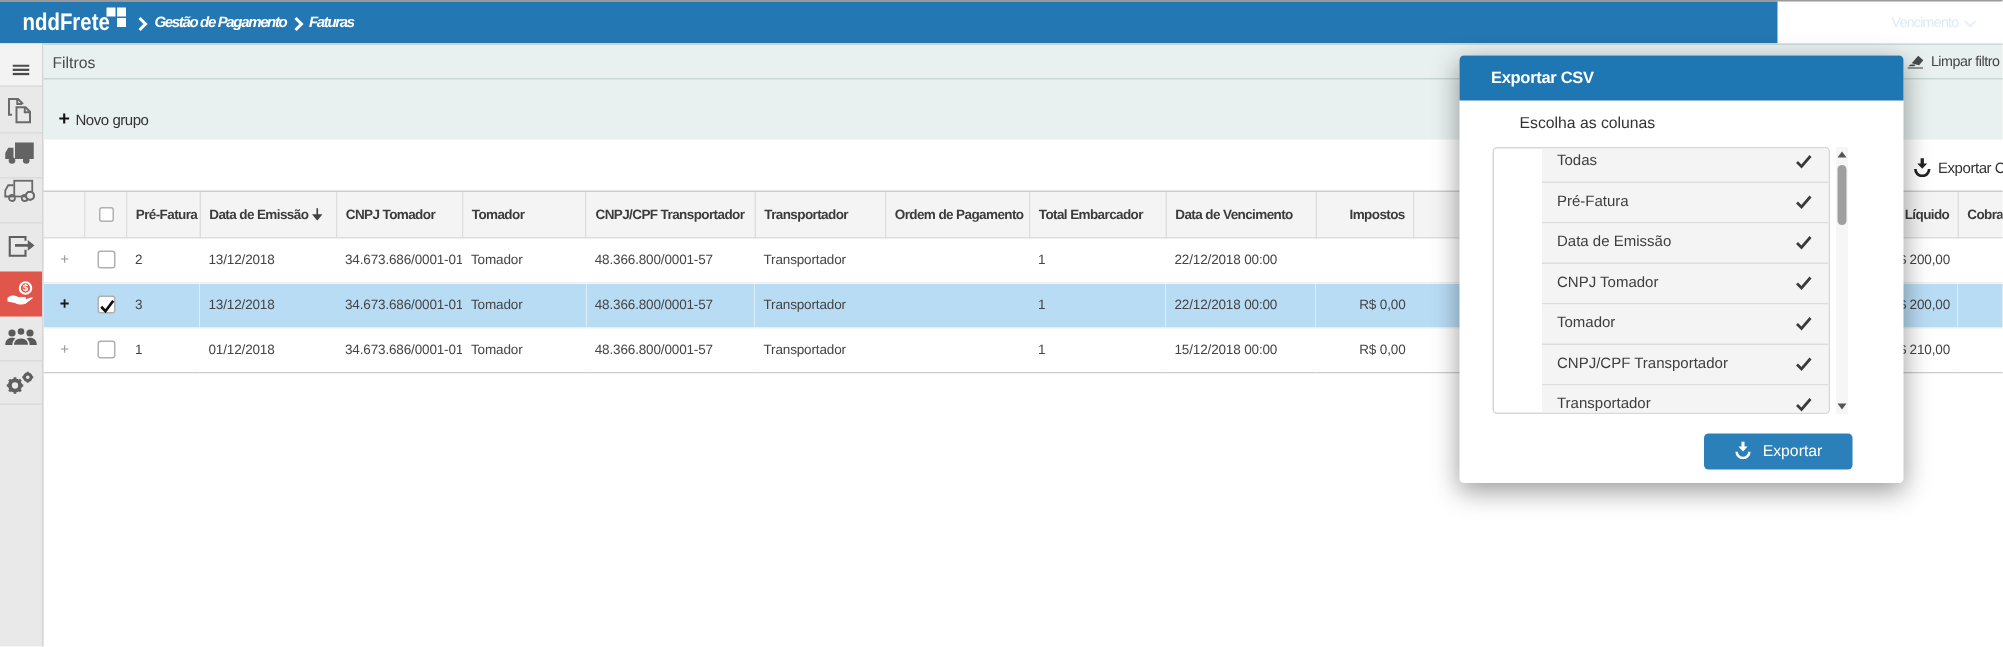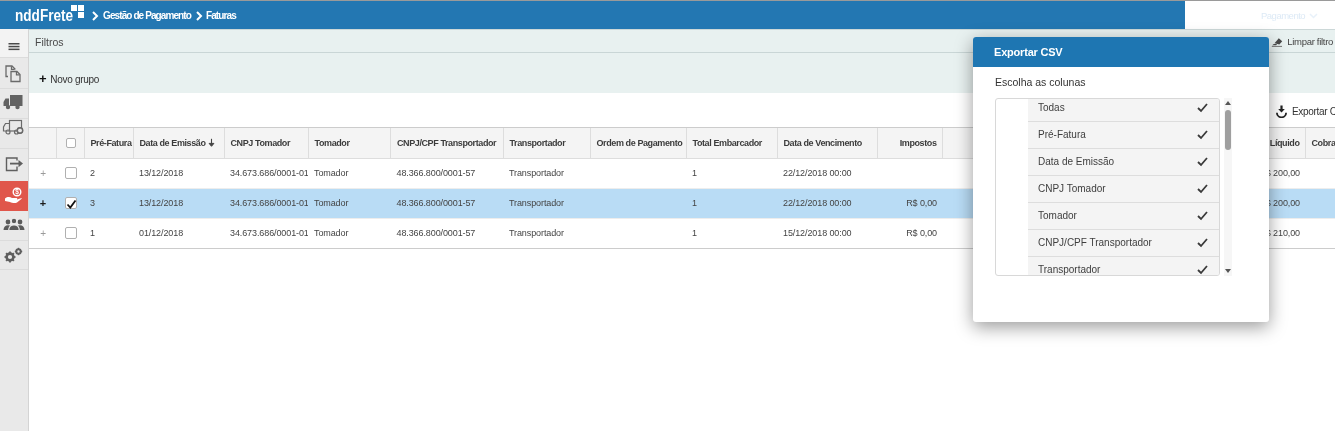--- a/index.html
+++ b/index.html
@@ -4,21 +4,21 @@
 <style>
 * { margin:0; padding:0; box-sizing:border-box; }
 html,body { width:1335px; height:431px; overflow:hidden; background:#fff;
   font-family:"Liberation Sans", sans-serif; }
 .abs { position:absolute; }
 
 #topstrip { left:0; top:0; width:1335px; height:1px; background:#9a9a9a; }
 #topbar { left:0; top:1px; width:1185px; height:28px; background:#2377b2; color:#fff; }
 #logo { left:15px; top:4px; font-size:16px; line-height:22px; font-weight:bold; color:#fff; letter-spacing:0; transform:scaleX(0.85); transform-origin:0 50%; }
 .lsq { position:absolute; background:#fff; }
-.crumb { font-weight:bold; font-size:10px; letter-spacing:-0.9px; color:#fff; top:9px; }
+.crumb { font-weight:bold; font-size:10px; letter-spacing:-0.9px; color:#fff; top:9px;font-style:italic; }
 .vdiv { top:1px; width:1px; height:28px; background:rgba(255,255,255,0.35); }
 
 #sidebar { left:0; top:29px; width:29px; height:402px; background:#e9e9e9; border-right:1px solid #d4d4d4; }
 .sline { position:absolute; left:0; width:28px; height:1px; background:#dcdcdc; }
 .sic { position:absolute; left:0; width:28px; text-align:center; }
 #redtile { position:absolute; left:0; top:151.5px; width:28px; height:30px; background:#e0564b; }
 
 #fpanel { left:29px; top:29px; width:1306px; height:64px; background:#e8f1f0; border-top:1px solid #ccd8d8; }
 #fhead { position:absolute; left:0; top:0; width:1306px; height:23px; border-bottom:1px solid #c9d6d6; }
 #ftitle { position:absolute; left:6px; top:6px; font-size:10.5px; color:#4a4a4a; }
@@ -42,21 +42,21 @@
 .cb { display:inline-block; width:12px; height:12px; background:#fff; border:1px solid #b0b0b0;
   border-radius:2px; vertical-align:middle; position:relative; }
 .plus { color:#9a9a9a; font-size:10px; }
 .plusb { color:#1a1a1a; font-size:11px; font-weight:bold; }
 
 #modal { left:973px; top:37px; width:296px; height:285px; background:#fff; border-radius:3px;
   box-shadow:0 5px 18px rgba(0,0,0,0.4); z-index:10; }
 #mhead { position:absolute; left:0; top:0; width:296px; height:30px; background:#1e76b2;
   border-radius:3px 3px 0 0; color:#fff; font-size:11px; font-weight:bold; line-height:30px;
   padding-left:21px; letter-spacing:-0.2px; }
-#mesc { position:absolute; left:22px; top:39px; font-size:10.5px; color:#333; }
+#mesc { position:absolute; left:40px; top:39px; font-size:10.5px; color:#333; }
 #mlist { position:absolute; left:22px; top:61px; width:225px; height:178px;
   border:1px solid #d8d8d8; border-radius:3px; overflow:hidden; background:#fff;padding-left:32px; }
 .mrow { height:27px; background:#f4f4f4; border-bottom:1px solid #ddd; font-size:10px;
   color:#3e3e3e; line-height:26px; padding-left:10px; position:relative; }
 .mrow svg { position:absolute; right:11px; top:8px; }
 #mscroll { position:absolute; left:251px; top:61px; width:8px; height:178px; background:#f6f6f6; }
 #mthumb { position:absolute; left:1px; top:12px; width:6px; height:40px; background:#9f9f9f; border-radius:3px; }
 .sarr { position:absolute; left:1px; width:0; height:0; }
 #mbtn { position:absolute; left:163px; top:252px; width:99px; height:24px; background:#2b80b9;
   border-radius:3px; color:#fff; font-size:10.5px; text-align:center; line-height:24px; }
@@ -76,21 +76,21 @@
   <span class="crumb abs" style="left:103px;">Gestão de Pagamento</span>
   <svg class="abs" style="left:195px;top:10px;" width="8" height="10" viewBox="0 0 8 10">
       <polyline points="2,1 6,5 2,9" fill="none" stroke="#fff" stroke-width="2"></polyline>
     </svg>
   <span class="crumb abs" style="left:206px;">Faturas</span>
   <div class="vdiv abs" style="left:1241px;"></div>
   <svg class="abs" style="left:1248px;top:8px;" width="10" height="13" viewBox="0 0 10 13">
       <circle cx="5" cy="3.2" r="2.6" fill="#fff"></circle>
       <path d="M0.5,12 C0.5,8.6 2.5,7 5,7 C7.5,7 9.5,8.6 9.5,12 Z" fill="#fff"></path>
     </svg>
-  <span class="abs" style="left:1261px;top:8.5px;font-size:9.5px;letter-spacing:-0.5px;color:#ddeaf6;">Pagamento</span>
+  <span class="abs" style="left:1261px;top:8.5px;font-size:9.5px;letter-spacing:-0.5px;color:#ddeaf6;">Vencimento</span>
   <svg class="abs" style="left:1309px;top:12px;" width="9" height="6" viewBox="0 0 9 6">
       <polyline points="1,1 4.5,4.5 8,1" fill="none" stroke="#e8f1fa" stroke-width="1.5"></polyline>
     </svg>
   <div class="vdiv abs" style="left:1324px;"></div>
   <span class="abs" style="left:1327px;top:1px;font-size:17px;font-weight:bold;color:#fff;">?</span>
 </div>
 
 <div id="sidebar" class="abs">
     <div style="position:absolute;left:0;top:0;width:28px;height:28px;background:#f3f3f3;"></div>
 
@@ -337,13 +337,20 @@
       <div class="mrow">Transportador<svg width="11" height="10" viewBox="0 0 11 10">
             <polyline points="1,5 4,8 10,1" fill="none" stroke="#3a3a3a" stroke-width="1.8"></polyline>
           </svg></div>
     </div>
   </div>
   <div id="mscroll">
     <div class="sarr" style="top:3px;border-left:3px solid transparent;border-right:3px solid transparent;border-bottom:4px solid #555;"></div>
     <div id="mthumb"></div>
     <div class="sarr" style="bottom:3px;border-left:3px solid transparent;border-right:3px solid transparent;border-top:4px solid #555;"></div>
   </div>
+  <div id="mbtn"><svg width="12" height="12" viewBox="0 0 13 13">
+        <g fill="#fff">
+          <rect x="5.4" y="0.5" width="2.2" height="4.5"></rect>
+          <polygon points="3.2,4 9.8,4 6.5,7.5"></polygon>
+          <path d="M1,5.5 A5.5,5.5 0 0 0 12,5.5 L10.2,5.5 A3.7,3.7 0 0 1 2.8,5.5 Z" transform="translate(0,2.2)"></path>
+        </g>
+      </svg>Exportar</div>
 </div>
 
 </body></html>

